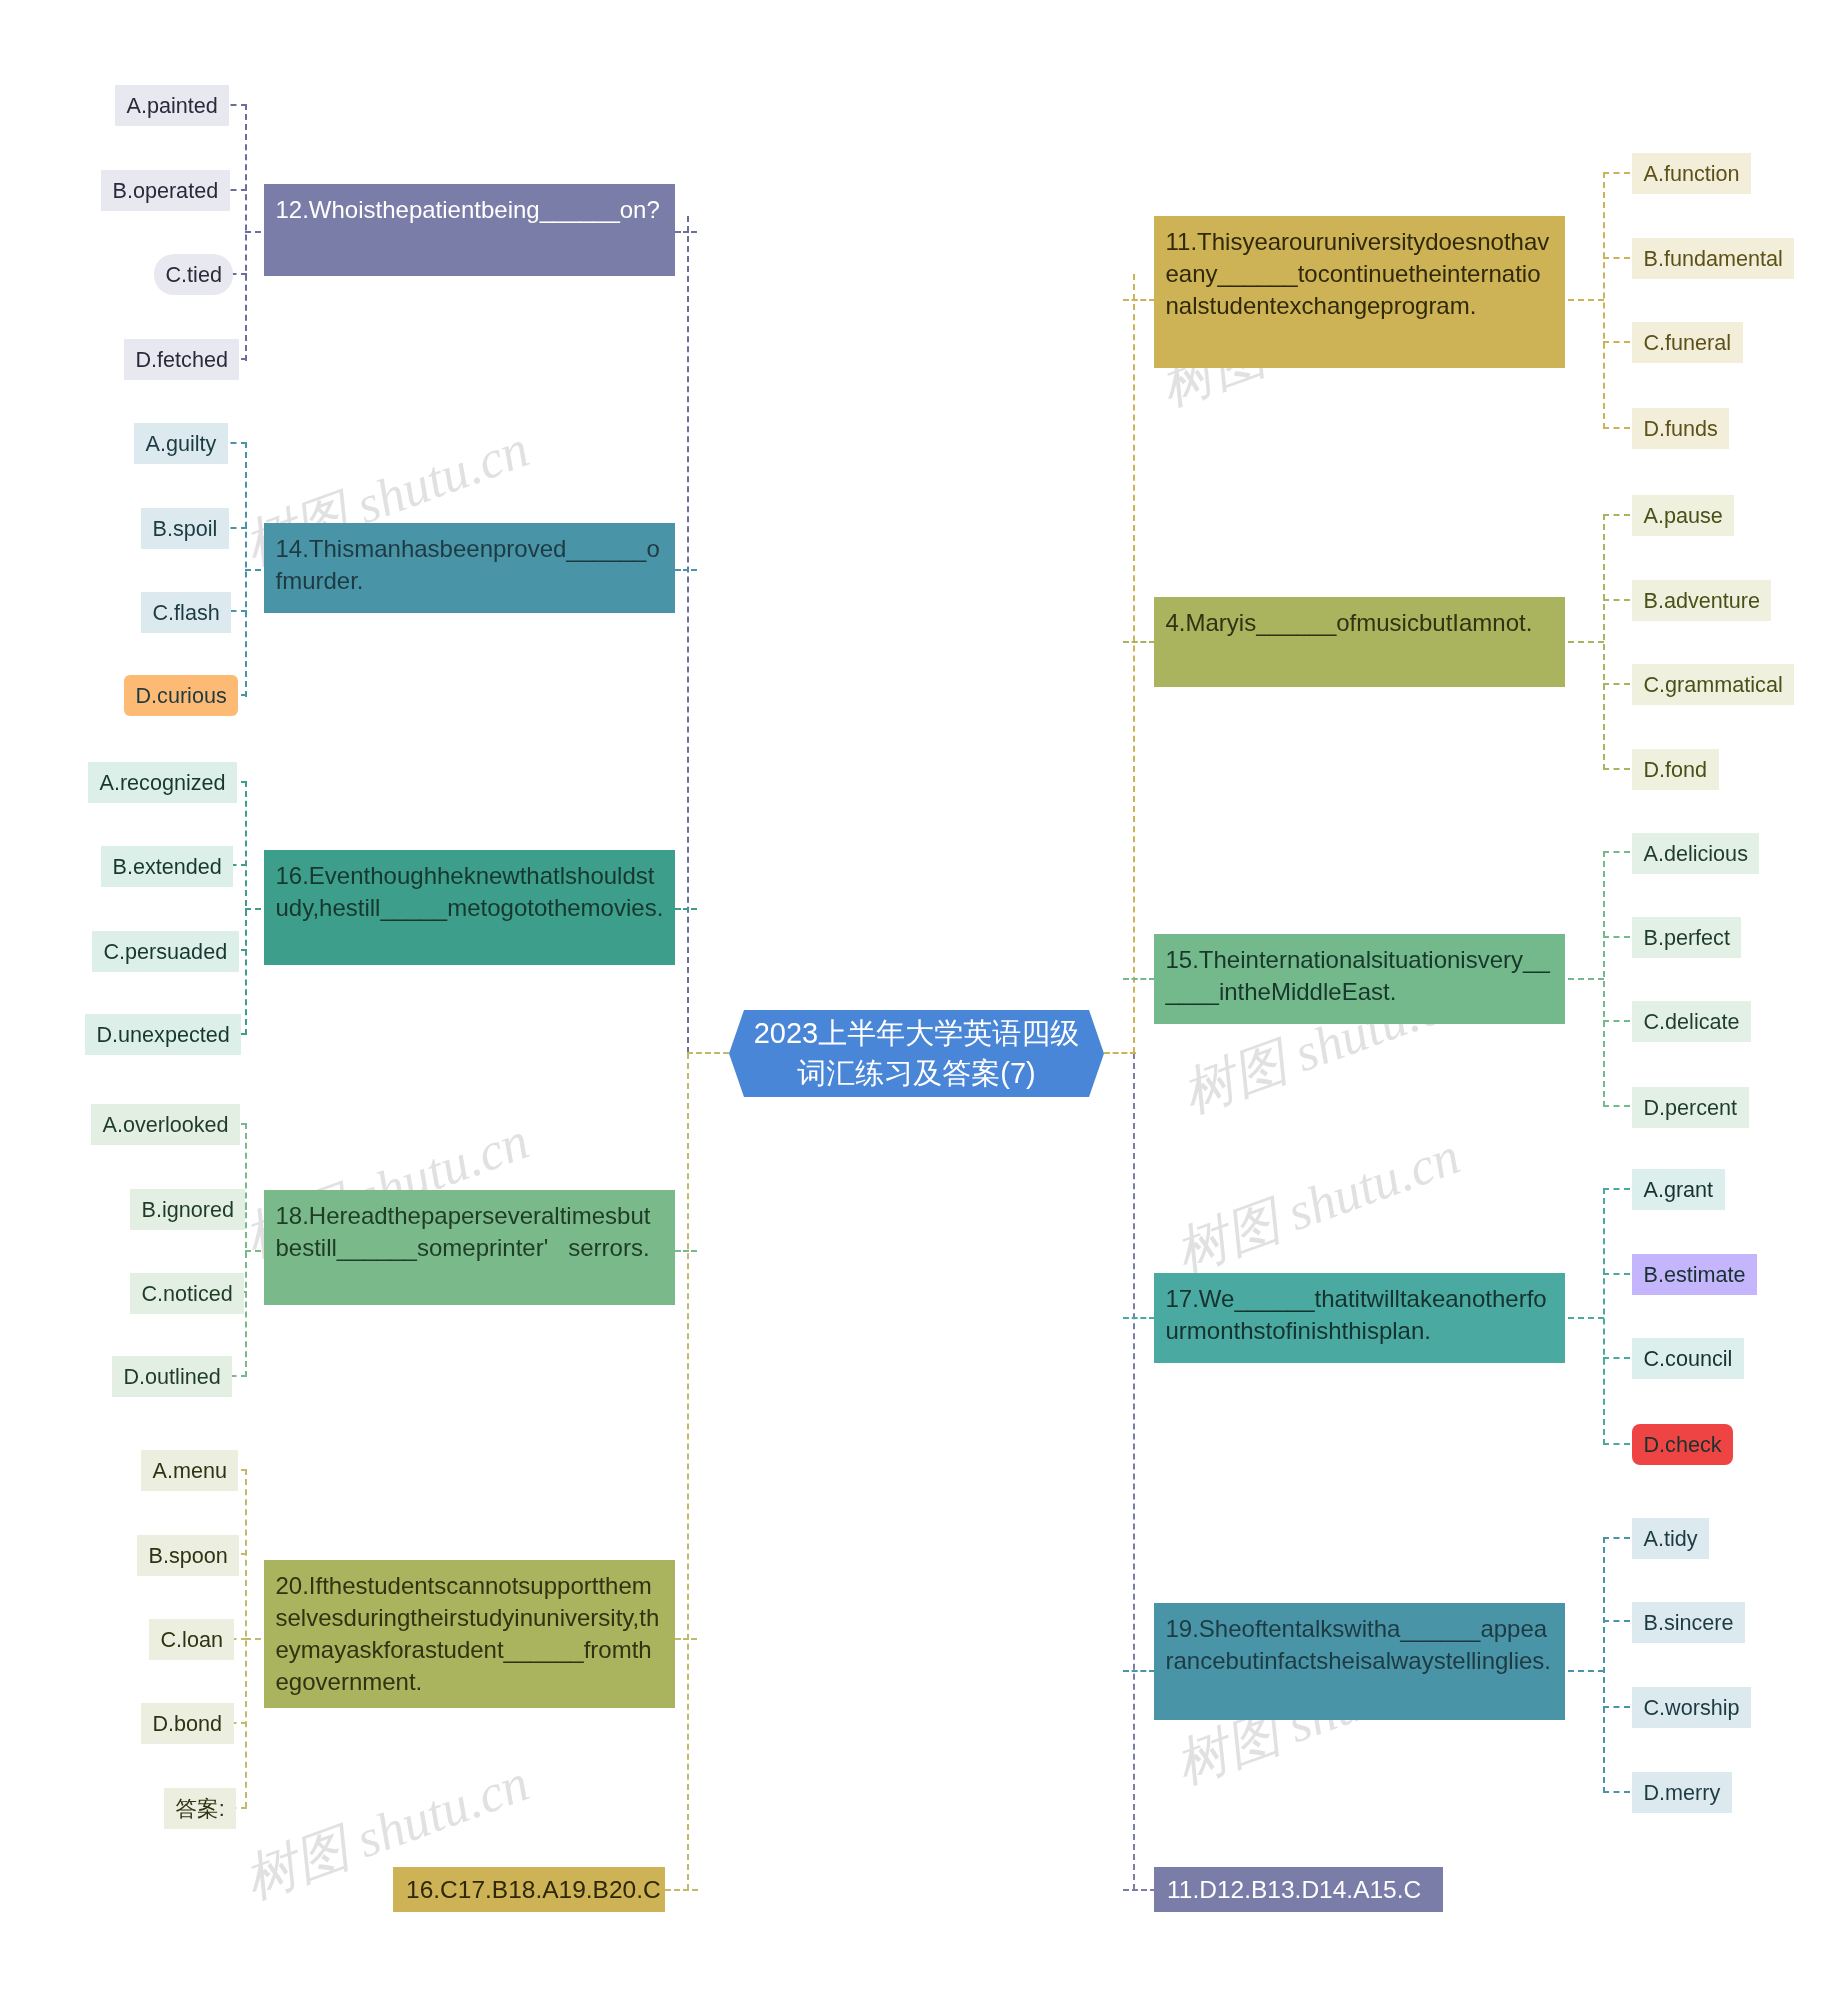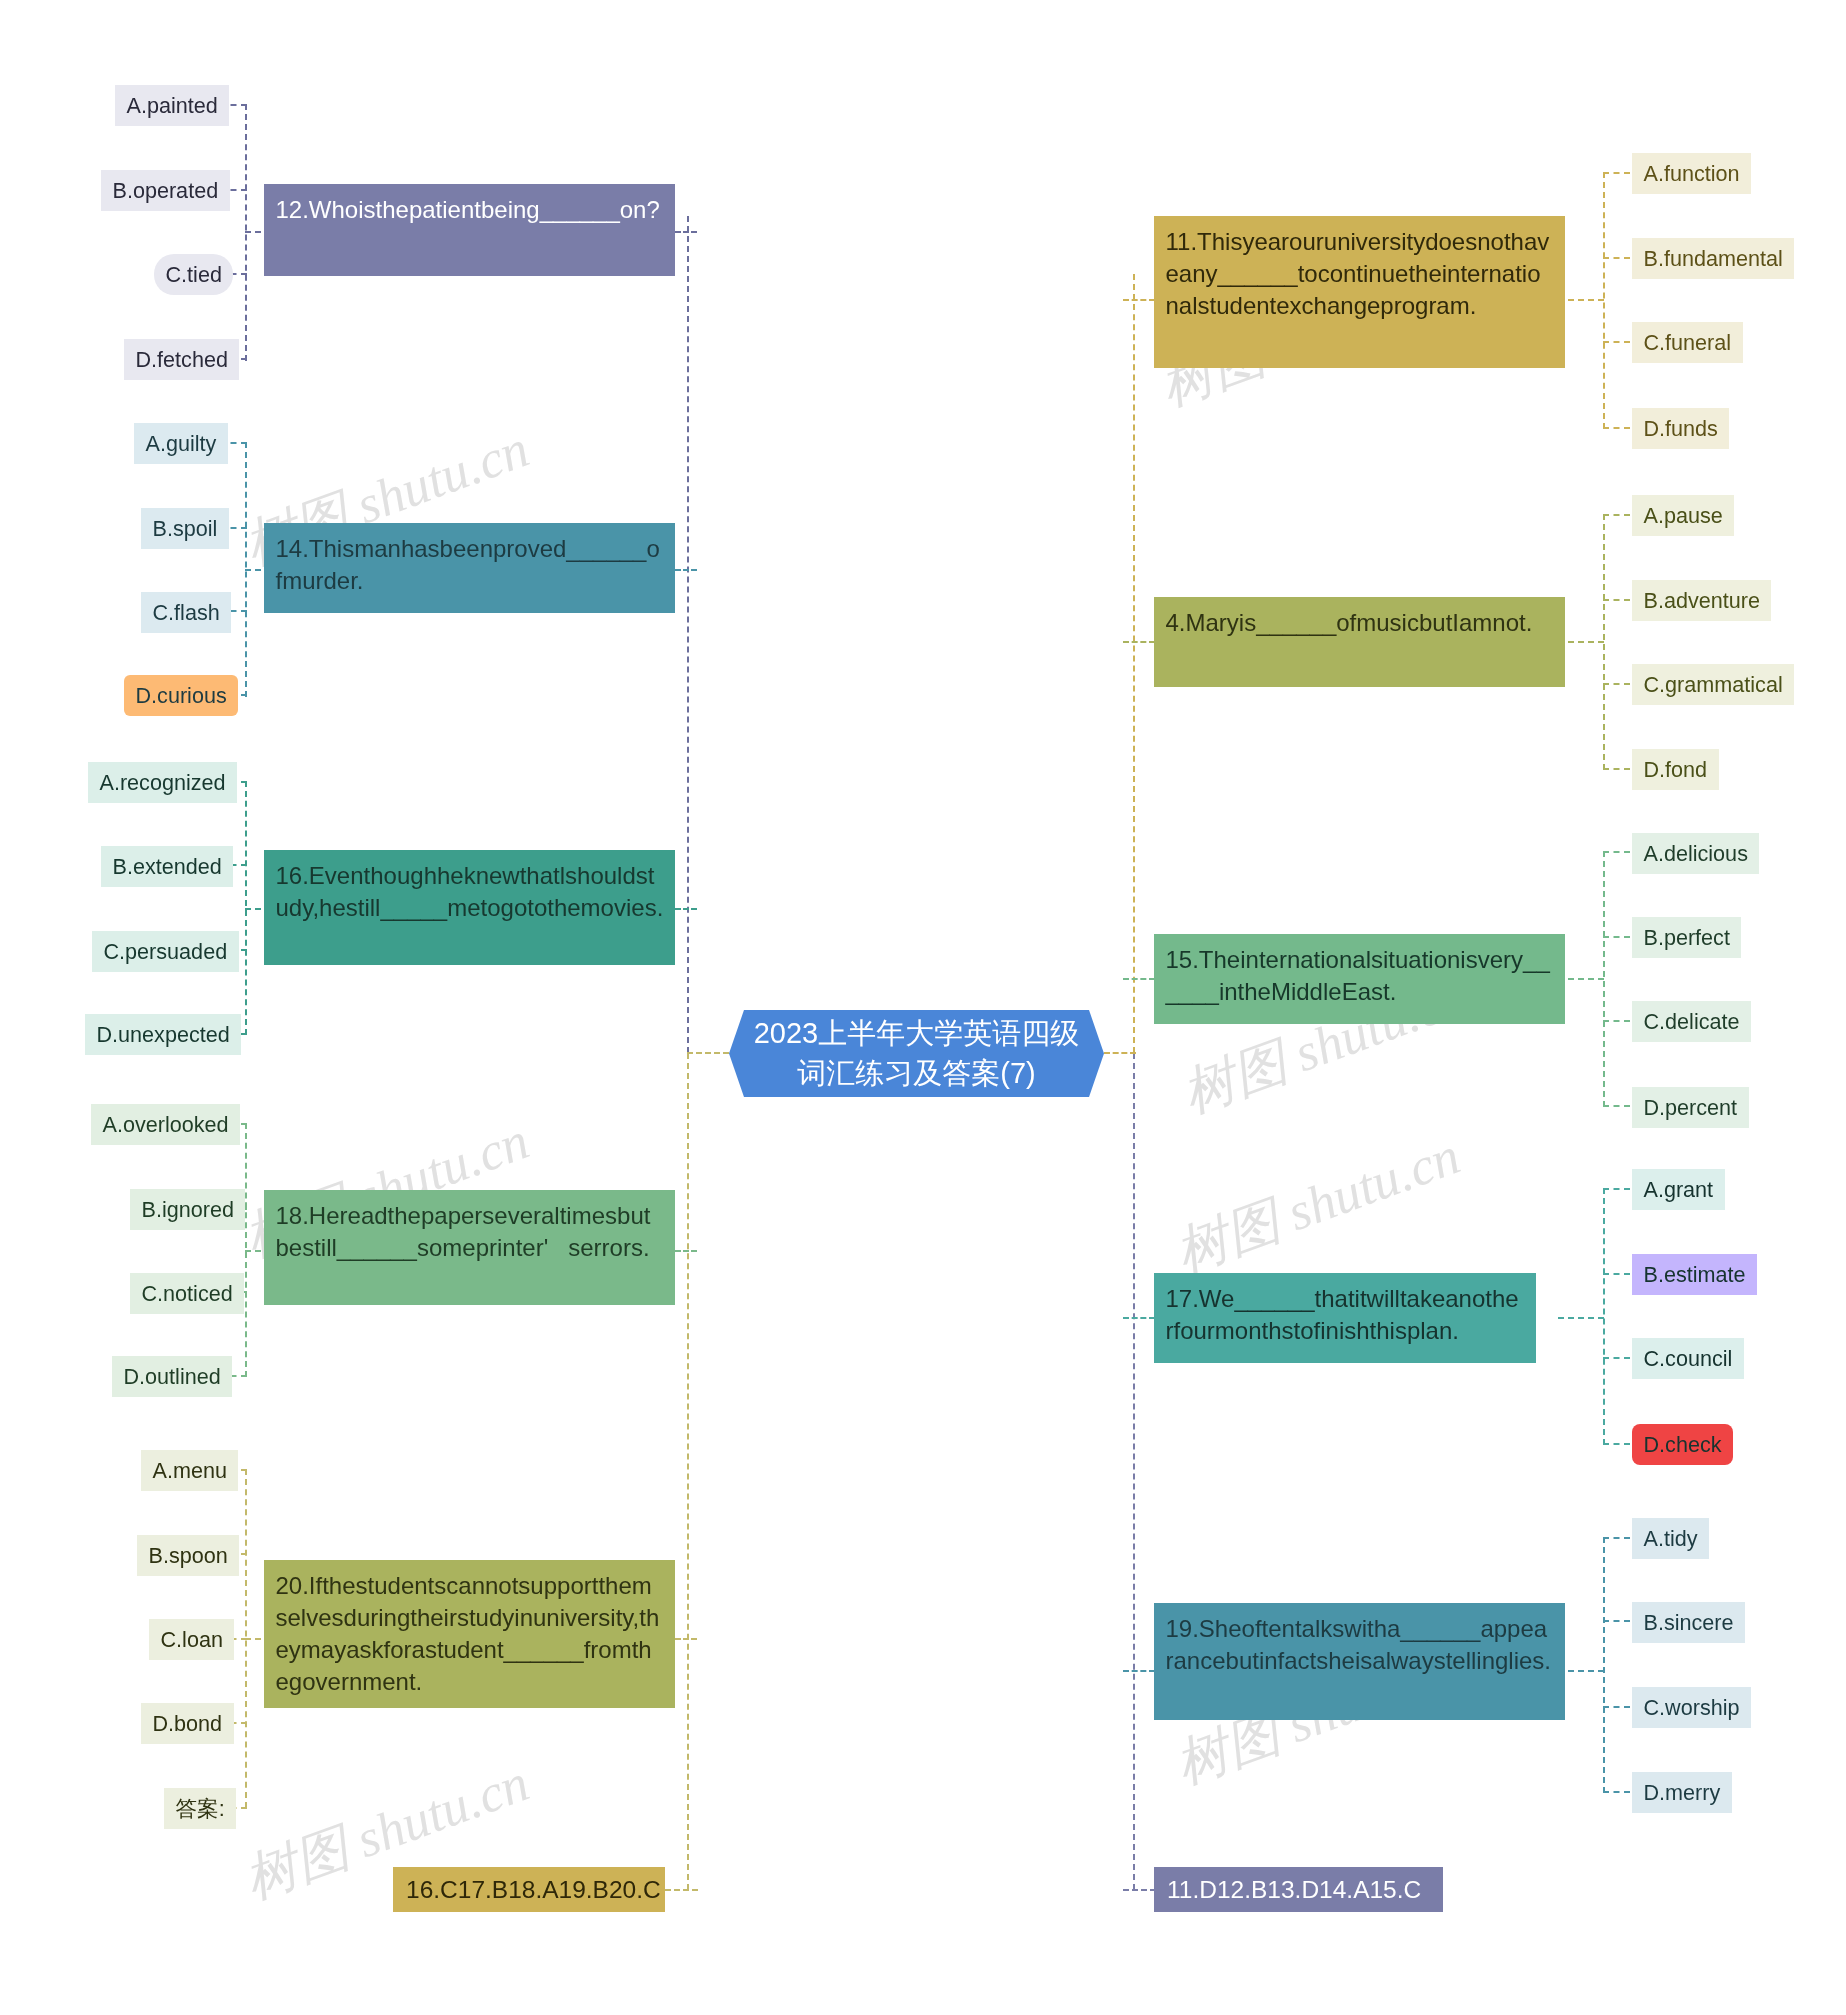--- a/index.html
+++ b/index.html
@@ -301,21 +301,21 @@
       <span>B.perfect</span>
     </div>
   <div class="node opt" style="left:1632px; top:1001px; background:#e3f0e6; color:#1f3d2a;">
       <span>C.delicate</span>
     </div>
   <div class="node opt" style="left:1632px; top:1087px; background:#e3f0e6; color:#1f3d2a;">
       <span>D.percent</span>
     </div>
 
   <div class="ln h" style="left:1123px; top:1317px; width:32px; border-color:#4aa9a0;"></div>
-  <div class="node q" style="left:1154px; top:1273px; width:382px; height:90px; background:#4aa9a0; color:#16332f;">
+  <div class="node q" style="left:1154px; top:1273px; width:411px; height:90px; background:#4aa9a0; color:#16332f;">
     <span>17.We______thatitwilltakeanotherfourmonthstofinishthisplan.</span>
   </div>
   <div class="ln h" style="left:1558px; top:1317px; width:46px; border-color:#4aa9a0;"></div>
   <div class="ln v" style="left:1603px; top:1188px; height:257px; border-color:#4aa9a0;"></div>
   <div class="ln h" style="left:1603px; top:1188px; width:27.4px; border-color:#4aa9a0;"></div>
   <div class="ln h" style="left:1603px; top:1273px; width:27.4px; border-color:#4aa9a0;"></div>
   <div class="ln h" style="left:1603px; top:1357px; width:27.4px; border-color:#4aa9a0;"></div>
   <div class="ln h" style="left:1603px; top:1443px; width:27.4px; border-color:#4aa9a0;"></div>
 
   <div class="node opt" style="left:1632px; top:1169px; background:#dcefec; color:#16332f;">

